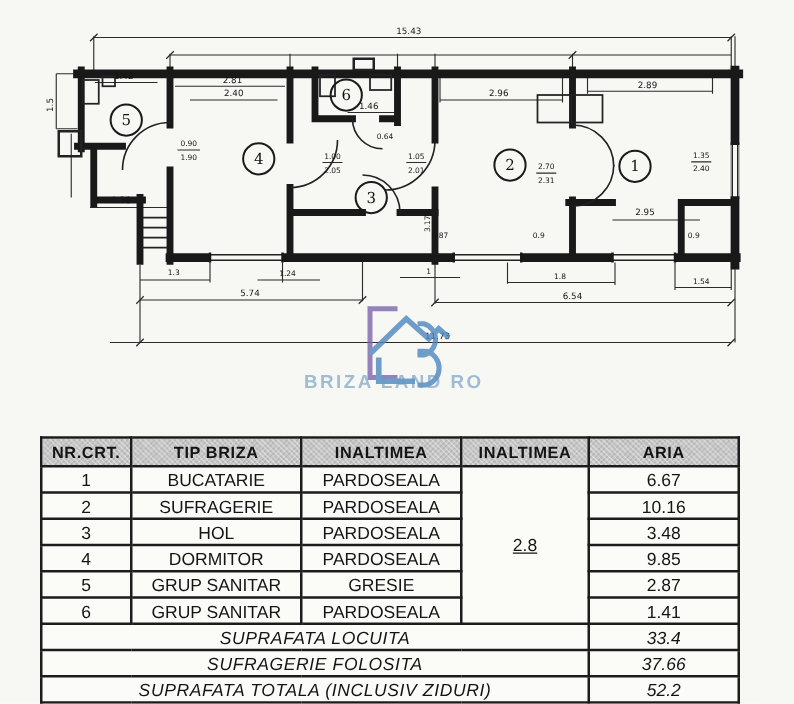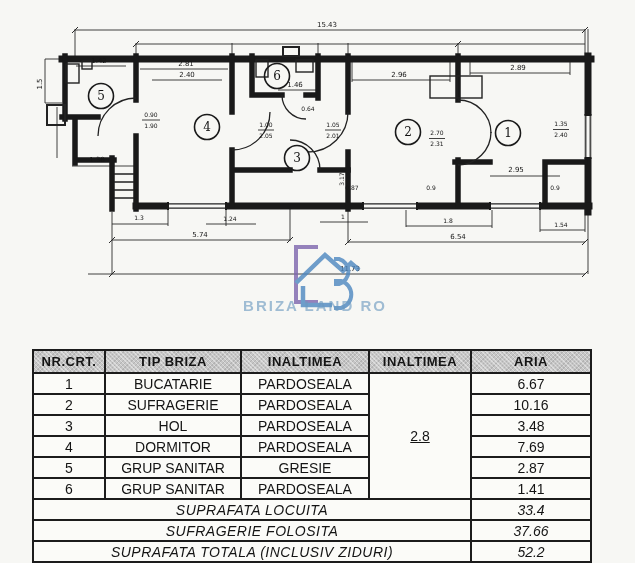--- a/index.html
+++ b/index.html
@@ -192,21 +192,21 @@
     <tr>
       <td>3</td>
       <td>HOL</td>
       <td>PARDOSEALA</td>
       <td>3.48</td>
     </tr>
     <tr>
       <td>4</td>
       <td>DORMITOR</td>
       <td>PARDOSEALA</td>
-      <td>7.69</td>
+      <td>9.85</td>
     </tr>
     <tr>
       <td>5</td>
       <td>GRUP SANITAR</td>
       <td>GRESIE</td>
       <td>2.87</td>
     </tr>
     <tr>
       <td>6</td>
       <td>GRUP SANITAR</td>

